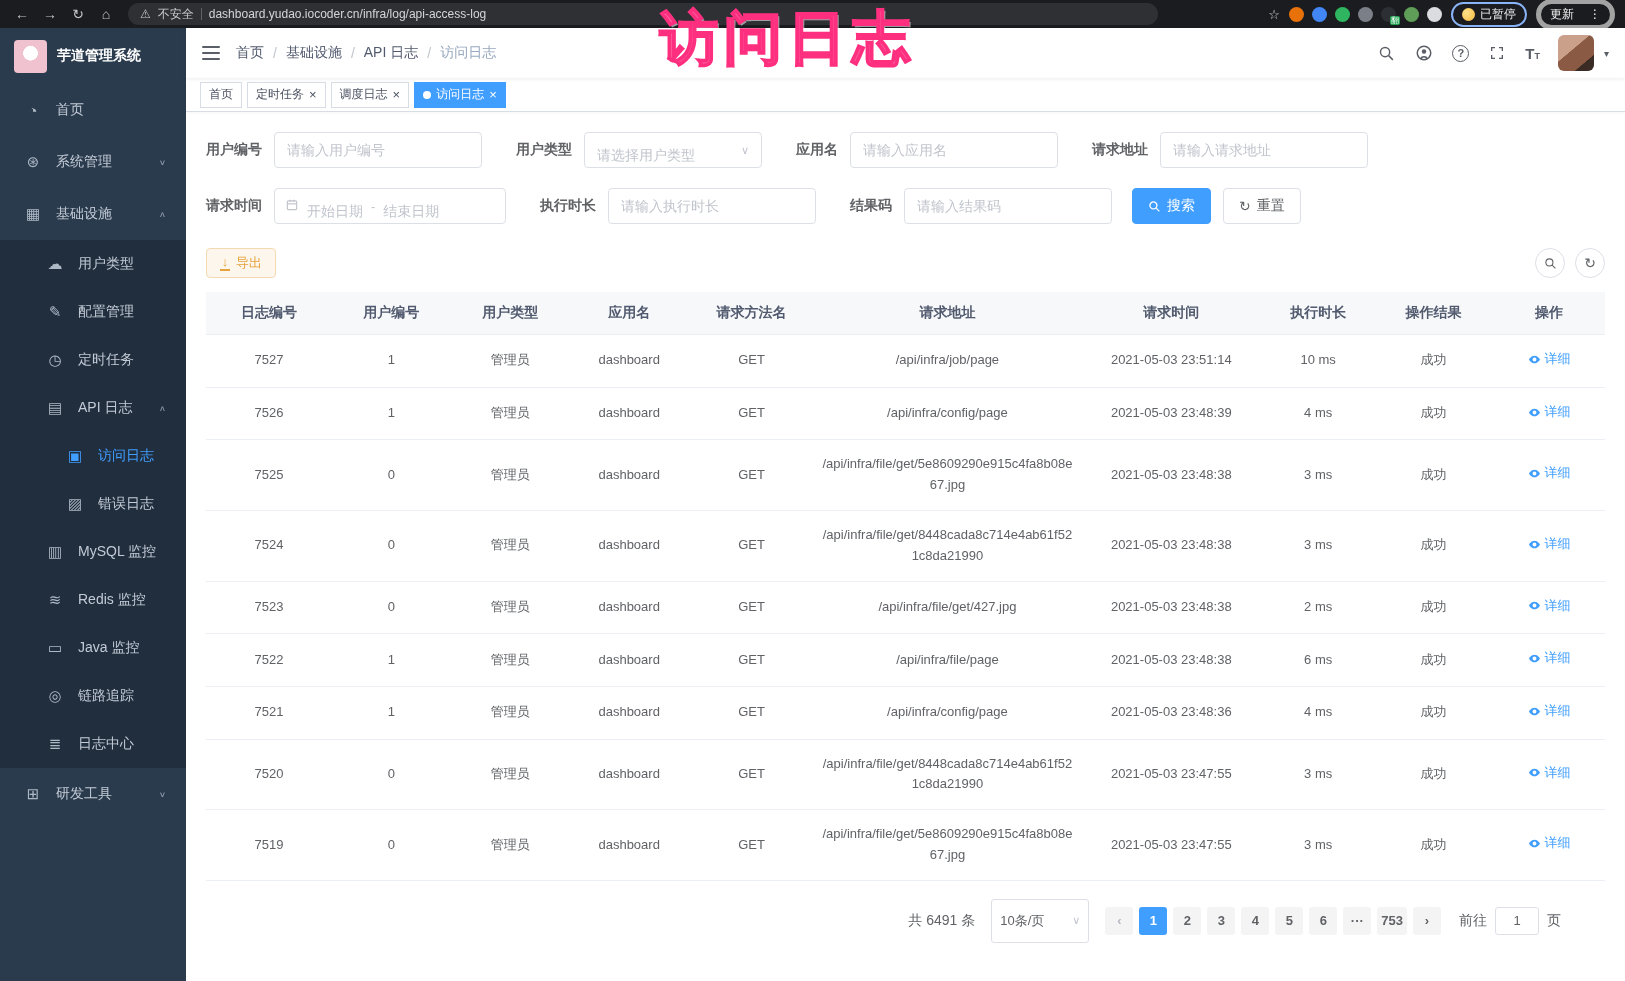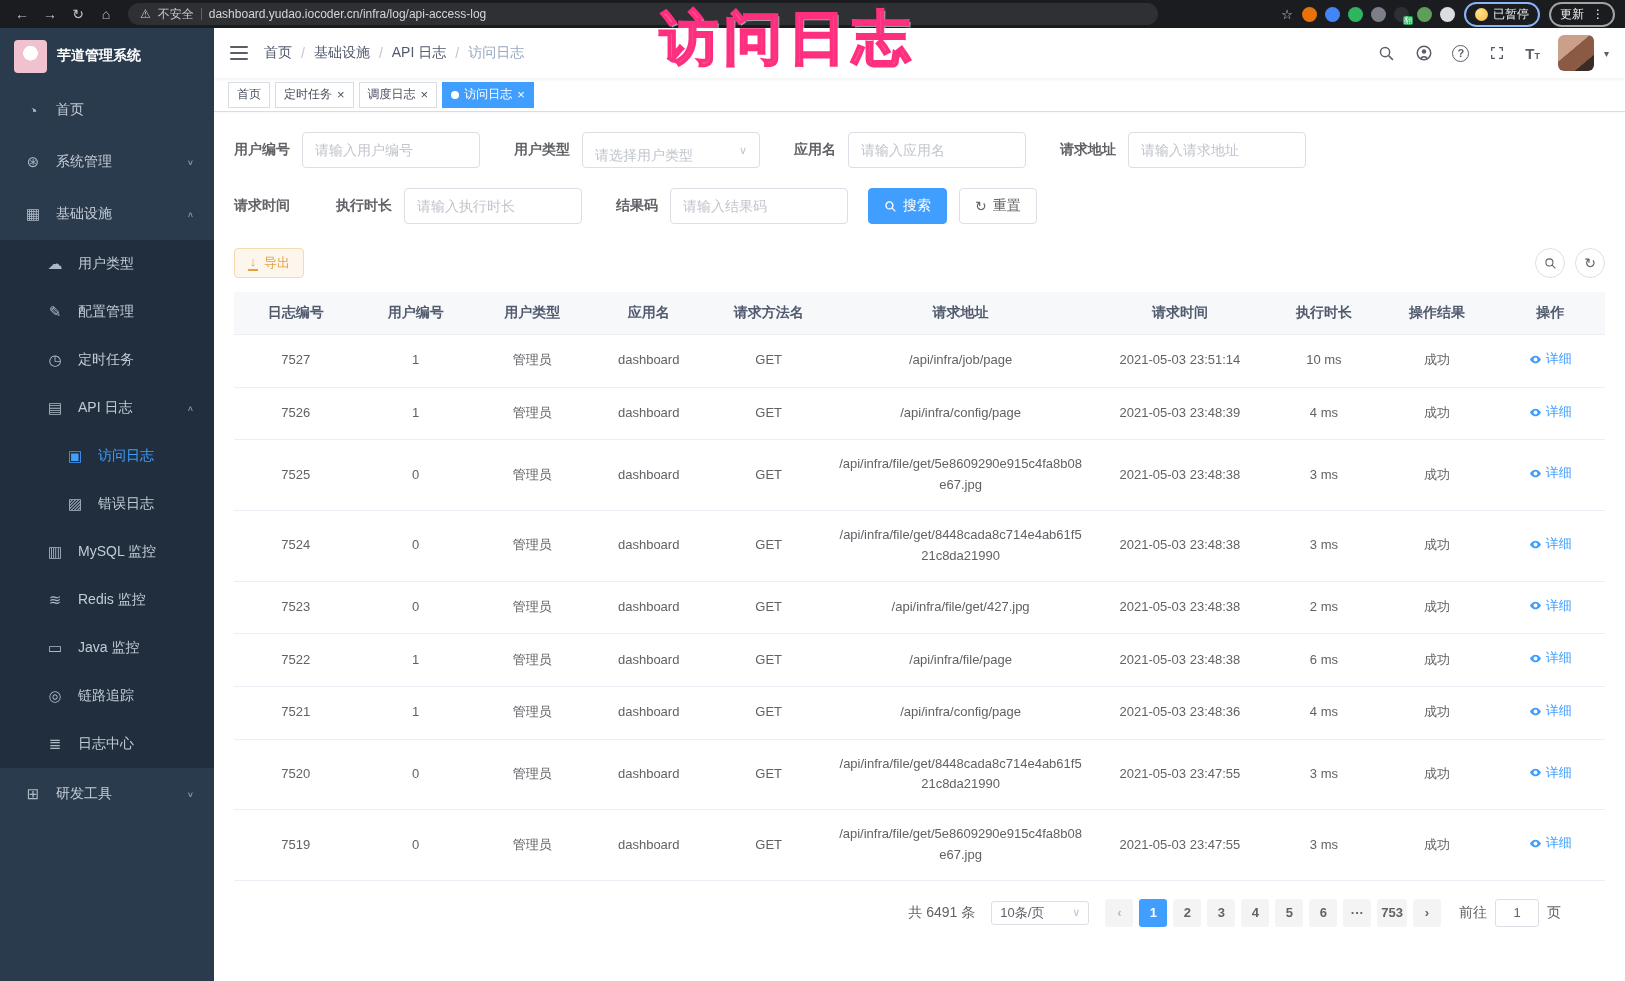--- a/index.html
+++ b/index.html
@@ -16,26 +16,26 @@
   .url-div { width:1px; height:12px; background:#5f6368; }
   .url-text { color:#d4d6d8; }
   .chrome-right { margin-left:auto; display:flex; align-items:center; gap:9px; }
   .star { color:#d4d6d8; font-size:13px; }
   .ext { width:15px; height:15px; border-radius:50%; position:relative; }
   .ext .badge { position:absolute; right:-4px; bottom:-3px; background:#21a352; color:#fff; font-size:8px;
     line-height:9px; padding:0 1px; border-radius:2px; }
   .pill { display:flex; align-items:center; gap:5px; border-radius:999px; padding:2px 9px; font-size:12px; }
   .paused { border:2px solid #8ab4f8; color:#e8eaed; }
   .emoji { width:13px; height:13px; border-radius:50%; background:radial-gradient(circle at 35% 35%,#ffe28a,#f5b940); }
-  .update { border:2px solid #a3a3a3; color:#f1f3f4; gap:8px; }
+  .update { border:5px solid #a3a3a3; color:#f1f3f4; gap:15px; }
   .dots { color:#f1f3f4; font-size:12px; }
 
   
   .app { display:flex; height:953px; }
-  .sidebar { width:214px; background:#2b3b4e; color:#c3cbd6; flex-shrink:0; overflow:hidden; }
+  .sidebar { width:186px; background:#2b3b4e; color:#c3cbd6; flex-shrink:0; overflow:hidden; }
   .logo-row { height:56px; display:flex; align-items:center; padding-left:14px; gap:10px; }
   .logo-img { width:33px; height:33px; border-radius:4px; flex-shrink:0;
     background:radial-gradient(circle at 50% 40%,#fff 0 28%,#f0c2cf 29% 100%); }
   .logo-title { color:#fff; font-size:14px; font-weight:700; }
   .side-item { display:flex; align-items:center; font-size:14px; cursor:pointer; color:#c3cbd6; }
   .side-item.level0 { height:52px; padding-left:24px; }
   .side-item.level1 { height:48px; padding-left:46px; background:#212e3e; }
   .side-item.level2 { height:48px; padding-left:66px; background:#212e3e; }
   .side-item .s-icon { width:18px; margin-right:14px; font-size:15px; text-align:center; color:#aeb9c6; }
   .side-item.active, .side-item.active .s-icon { color:#409eff; }
@@ -70,21 +70,21 @@
   .tag.active { background:#409eff; border-color:#409eff; color:#fff; }
   .tag.active .dot { display:inline-block; }
   .tag .x { font-size:13px; line-height:1; }
 
   
   .filter { padding:20px 0 0 20px; }
   .frow { display:flex; align-items:center; margin-bottom:20px; }
   .fitem { display:flex; align-items:center; margin-right:34px; }
   .flabel { font-size:14px; font-weight:700; color:#606266; margin-right:12px; white-space:nowrap; }
   .finput { height:36px; border:1px solid #dcdfe6; border-radius:4px; padding:0 12px; font-size:14px;
-    color:#606266; width:178px; display:flex; align-items:center; background:#fff; }
+    color:#606266; width:208px; display:flex; align-items:center; background:#fff; }
   .finput::placeholder { color:#c0c4cc; }
   input.finput { outline:none; font-family:inherit; }
   .fselect { width:178px; justify-content:space-between; cursor:pointer; }
   .ph { color:#c0c4cc;margin-top:12px; }
   .sel-caret { color:#c0c4cc; font-size:11px; }
   .frange { width:232px; gap:8px; padding:0 10px; }
   .cal-ic { color:#c0c4cc; flex-shrink:0; }
   .range-sep { color:#c0c4cc; font-size:13px; }
   .btn { height:36px; border-radius:4px; font-size:14px; display:inline-flex; align-items:center; gap:6px;
     padding:0 15px; cursor:pointer; border:1px solid #dcdfe6; background:#fff; color:#606266; font-family:inherit; }
@@ -107,21 +107,21 @@
   tbody td { border-bottom:1px solid #ebeef5; color:#606266; font-size:13px; padding:14px 6px; text-align:center;
     word-break:break-all; line-height:1.6; }
   tbody tr:first-child td { border-top:1px solid #ebeef5; }
   td.nowrap { white-space:nowrap; }
   .detail-link { color:#409eff; cursor:pointer; display:inline-flex; align-items:center; gap:4px; white-space:nowrap; }
 
   
   .pager { display:flex; align-items:center; justify-content:flex-end; padding:18px 64px 0 0; gap:6px;
     font-size:13px; color:#606266; }
   .pg-total { margin-right:10px; font-size:14px; }
-  .pg-size { width:98px; height:24px; border:1px solid #dcdfe6; border-radius:3px; display:flex; align-items:center;
+  .pg-size { width:98px; height:44px; border:1px solid #dcdfe6; border-radius:3px; display:flex; align-items:center;
     justify-content:space-between; padding:0 8px; cursor:pointer; margin-right:10px; }
   .pg-btn { min-width:28px; height:28px; padding:0 4px; background:#f4f4f5; border-radius:3px; border:none;
     color:#606266; font-size:13px; display:inline-flex; align-items:center; justify-content:center; cursor:pointer;
     font-family:inherit; font-weight:700; }
   .pg-btn.dim { color:#b6b9bf; }
   .pg-btn.active { background:#409eff; color:#fff; }
   .pg-goto { margin-left:12px; display:flex; align-items:center; gap:8px; font-size:14px; }
   .pg-input { width:44px; height:28px; border:1px solid #dcdfe6; border-radius:3px; text-align:center;
     font-size:13px; color:#606266; outline:none; font-family:inherit; }
 
@@ -324,20 +324,33 @@
             <input class="finput" placeholder="请输入应用名" style="">
           </div>
           <div class="fitem">
             <span class="flabel">请求地址</span>
             <input class="finput" placeholder="请输入请求地址" style="">
           </div>
         </div>
         <div class="frow">
           <div class="fitem">
             <span class="flabel">请求时间</span>
+            <div class="finput frange">
+              <span class="cal-ic">
+                <svg viewBox="0 0 24 24" width="14" height="14" fill="none" stroke="currentColor" stroke-width="2">
+                    <rect x="4" y="5" width="16" height="15" rx="2"></rect>
+                    <line x1="4" y1="10" x2="20" y2="10"></line>
+                    <line x1="9" y1="3" x2="9" y2="7"></line>
+                    <line x1="15" y1="3" x2="15" y2="7"></line>
+                  </svg>
+              </span>
+              <span class="ph">开始日期</span>
+              <span class="range-sep">-</span>
+              <span class="ph">结束日期</span>
+            </div>
           </div>
           <div class="fitem">
             <span class="flabel">执行时长</span>
             <input class="finput" placeholder="请输入执行时长" style="">
           </div>
           <div class="fitem" style="margin-right:20px;">
             <span class="flabel">结果码</span>
             <input class="finput" placeholder="请输入结果码" style="">
           </div>
           <button class="btn primary">

